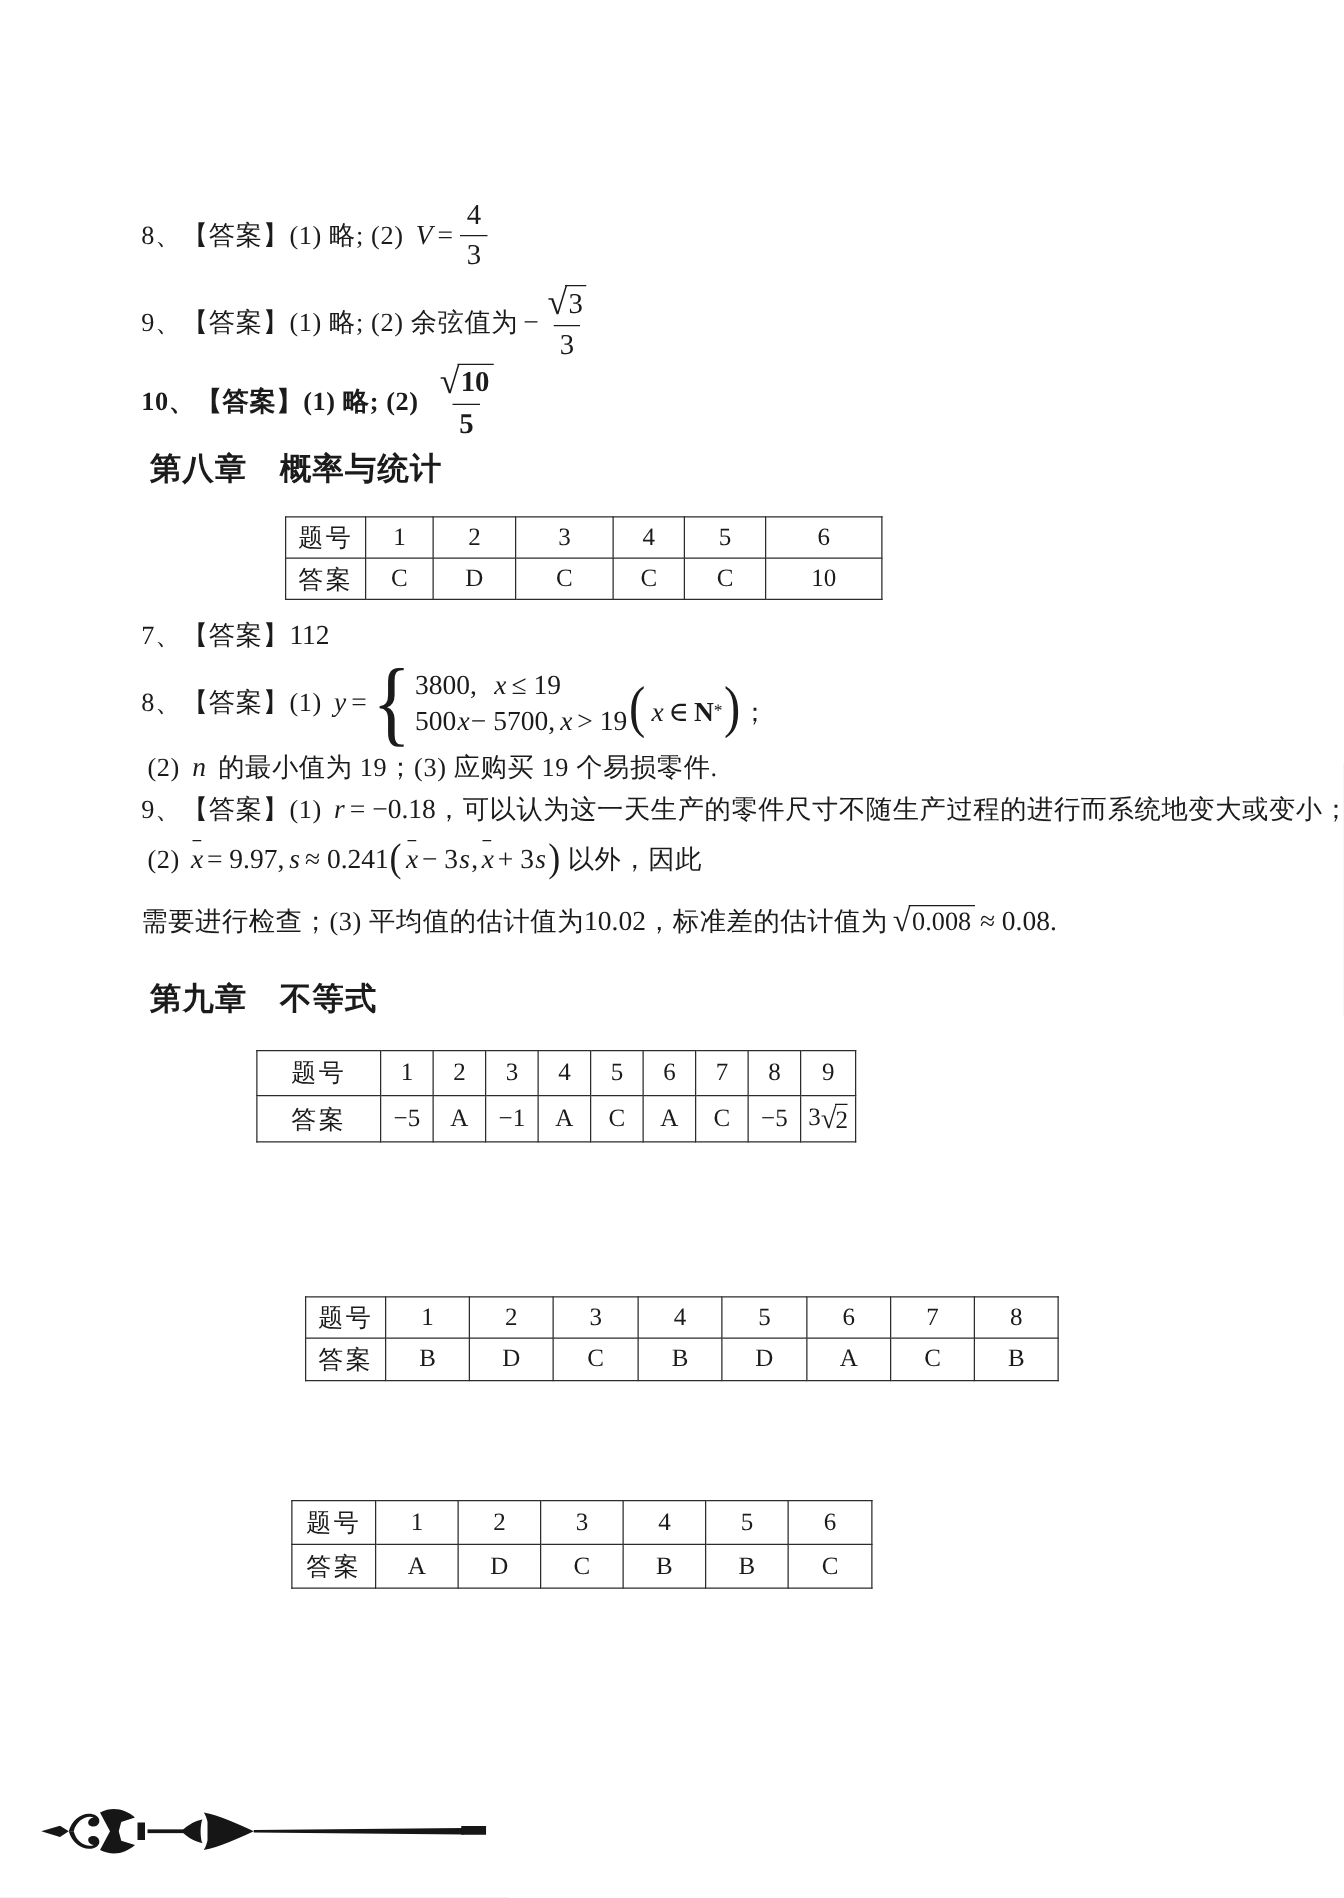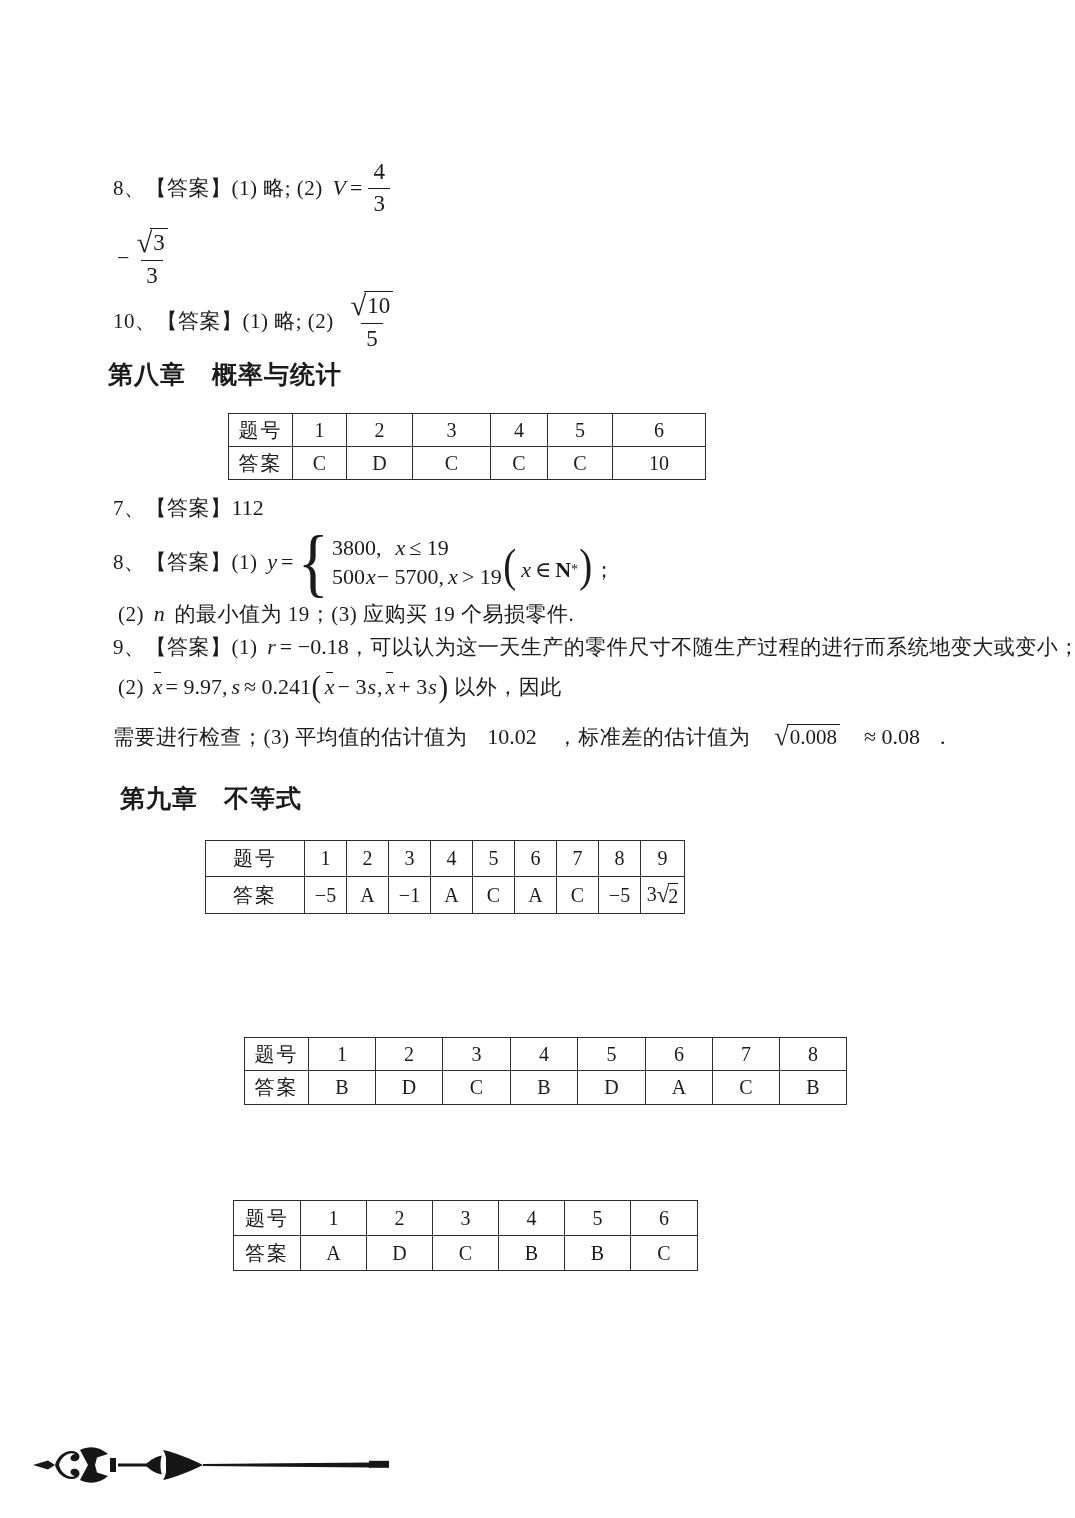--- a/index.html
+++ b/index.html
@@ -64,46 +64,47 @@
     <span class="cjk">8、【答案】(1) 略; (2) </span>
     <span class="mi">V</span>
     <span class="math">=</span>
     <span class="frac">
       <span class="num">4</span>
       <span class="den">3</span>
     </span>
   </div>
 
   <div class="line abs" style="left:113px; top:226px; height:64px;">
+    <span class="cjk">9、【答案】(1) 略; (2) 余弦值为</span>
     <span class="math" style="margin-left:4px;">−</span>
     <span class="frac" style="margin-left:2px;">
       <span class="num">
         <span class="sqrt">
           <span class="sq">√</span>
           <span class="rad">3</span>
         </span>
       </span>
       <span class="den">3</span>
     </span>
   </div>
 
-  <div class="line abs" style="left:113px; top:290px; height:62px;">
+  <div class="line abs" style="left:113px; top:290px; height:62px;font-weight:bold;">
     <span class="cjk">10、【答案】(1) 略; (2) </span>
     <span class="frac">
       <span class="num">
         <span class="sqrt">
           <span class="sq">√</span>
           <span class="rad">10</span>
         </span>
       </span>
       <span class="den">5</span>
     </span>
   </div>
 
-  <div class="abs heading" style="left:108px; top:358px;font-family:Liberation Serif, serif;">第八章　概率与统计</div>
+  <div class="abs heading" style="left:120px; top:358px;font-family:Liberation Serif, serif;">第八章　概率与统计</div>
 
   <table class="anstable" style="left:228px; top:413px; width:477px; height:66px;">
     <colgroup>
       <col style="width:64px">
         <col style="width:54px">
         <col style="width:66px">
         <col style="width:78px">
       <col style="width:57px">
         <col style="width:65px">
         <col style="width:93px">
@@ -189,21 +190,21 @@
     <span class="math">− 3</span>
     <span class="mi" style="margin:0 1px;">s</span>
     <span class="math">,</span>
     <span class="obar">x</span>
     <span class="math">+ 3</span>
     <span class="mi" style="margin:0 1px;">s</span>
     <span class="bigp2">)</span>
     <span class="cjk"> 以外，因此</span>
   </div>
 
-  <div class="line abs" style="left:113px; top:716px; height:42px;gap:20px;">
+  <div class="line abs" style="left:113px; top:716px; height:42px;">
     <span class="cjk">需要进行检查；(3) 平均值的估计值为</span>
     <span class="math">10.02</span>
     <span class="cjk">，标准差的估计值为</span>
     <span class="sqrt" style="margin-left:4px;">
       <span class="sq">√</span>
       <span class="rad">0.008</span>
     </span>
     <span class="math" style="margin-left:4px;">≈ 0.08</span>
     <span class="math">.</span>
   </div>

